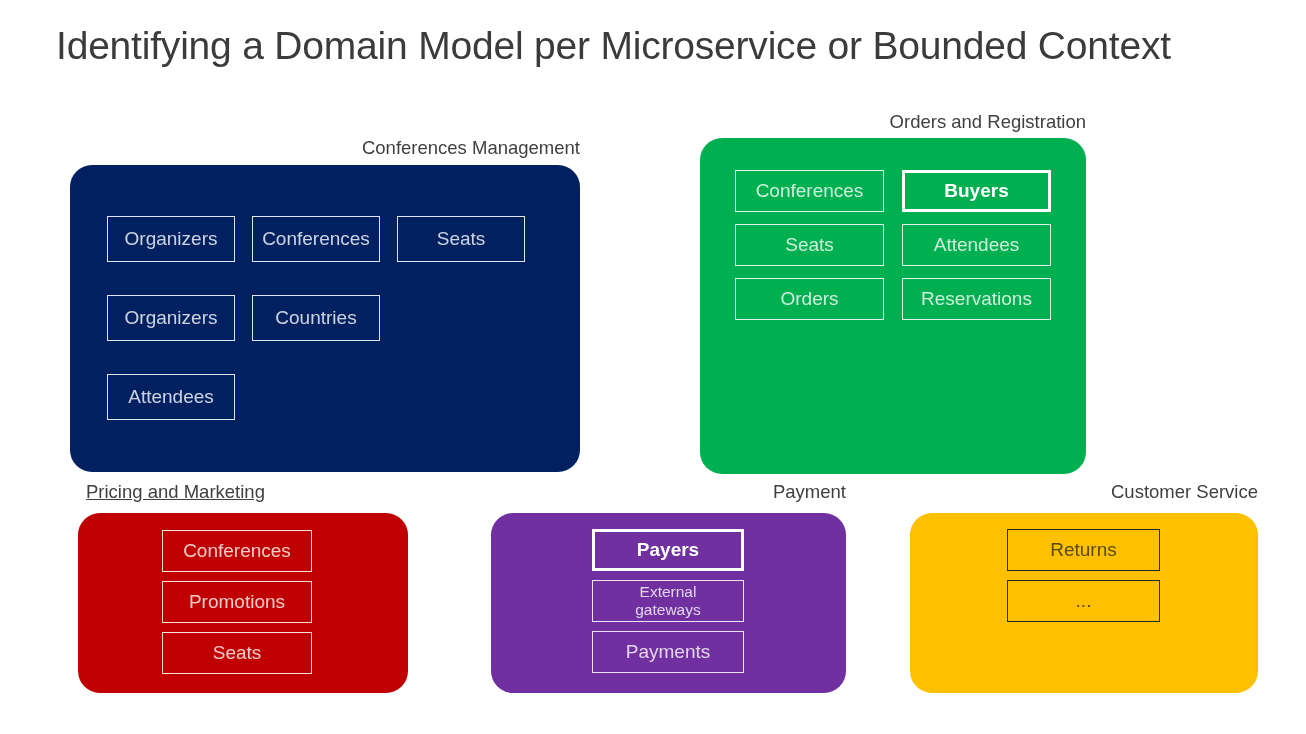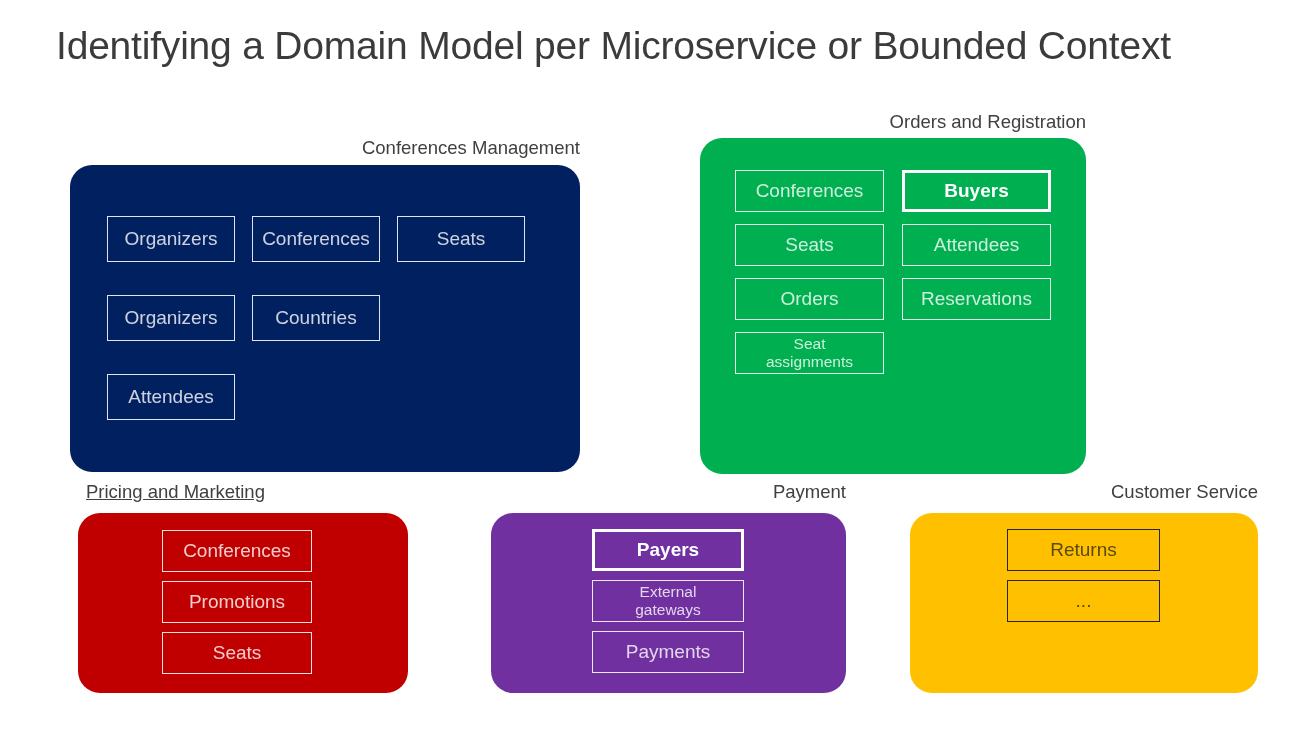--- a/index.html
+++ b/index.html
@@ -215,26 +215,20 @@
       </div>
       <div class="entity light">
         <span class="entity-text">Attendees</span>
       </div>
       <div class="entity light">
         <span class="entity-text">Orders</span>
       </div>
       <div class="entity light">
         <span class="entity-text">Reservations</span>
       </div>
-      <div class="entity light two-line">
-        <span class="entity-text">
-          <span>Seat</span><br>
-          <span>assignments</span>
-        </span>
-      </div>
     </div>
   </div>
 
   <div class="context" id="ctx-pricing-marketing">
     <div class="context-label align-left">Pricing and Marketing</div>
     <div class="context-box fill-red"></div>
     <div class="entity-grid">
       <div class="entity light">
         <span class="entity-text">Conferences</span>
       </div>

